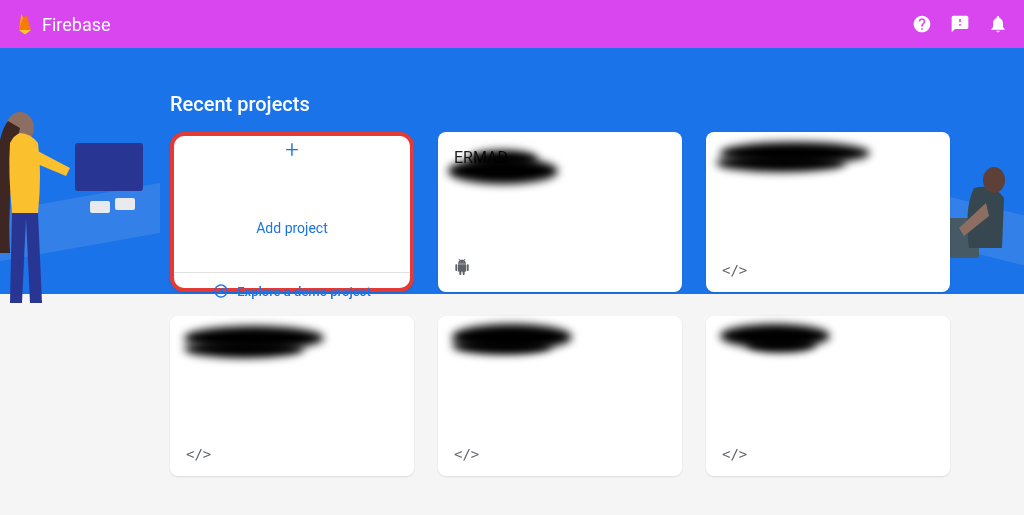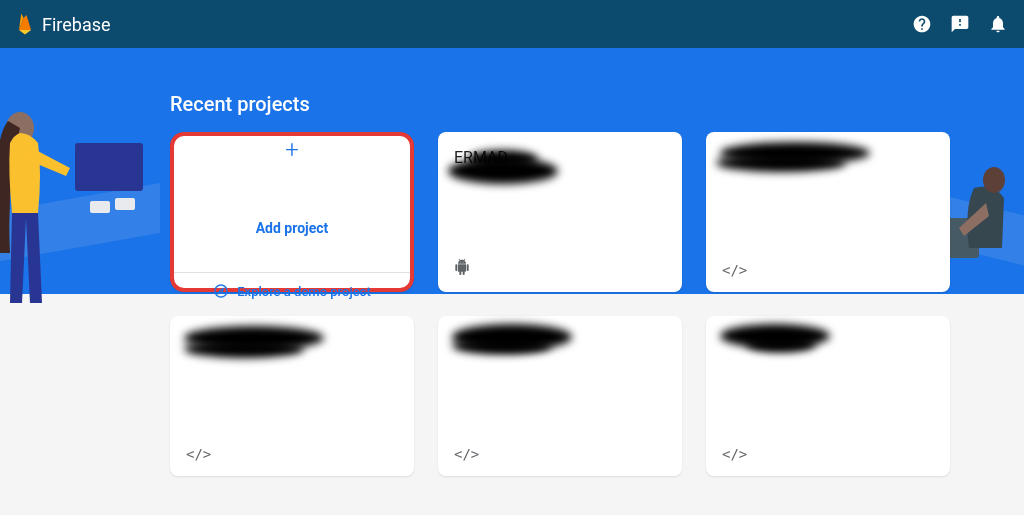--- a/index.html
+++ b/index.html
@@ -9,21 +9,21 @@
       font-family: 'Google Sans', Roboto, Arial, sans-serif;
     }
     body {
       background: #f5f5f5;
       width: 1024px;
       height: 515px;
       overflow: hidden;
       position: relative;
     }
     .header {
-      background: #0c4a6e;
+      background: #d946ef;
       height: 48px;
       display: flex;
       align-items: center;
       padding: 0 16px;
       justify-content: space-between;
     }
     .logo-section {
       display: flex;
       align-items: center;
       gap: 8px;
@@ -111,21 +111,21 @@
       gap: 12px;
     }
     .plus-icon {
       color: #1a73e8;
       font-size: 24px;
       font-weight: 300;
     }
     .add-project-text {
       color: #1a73e8;
       font-size: 14px;
-      font-weight: 700;
+      font-weight: 400;
       margin-top: 44px;
     }
     .demo-link {
       border-top: 1px solid #e0e0e0;
       padding: 10px;
       display: flex;
       align-items: center;
       justify-content: center;
       gap: 8px;
       color: #1a73e8;

